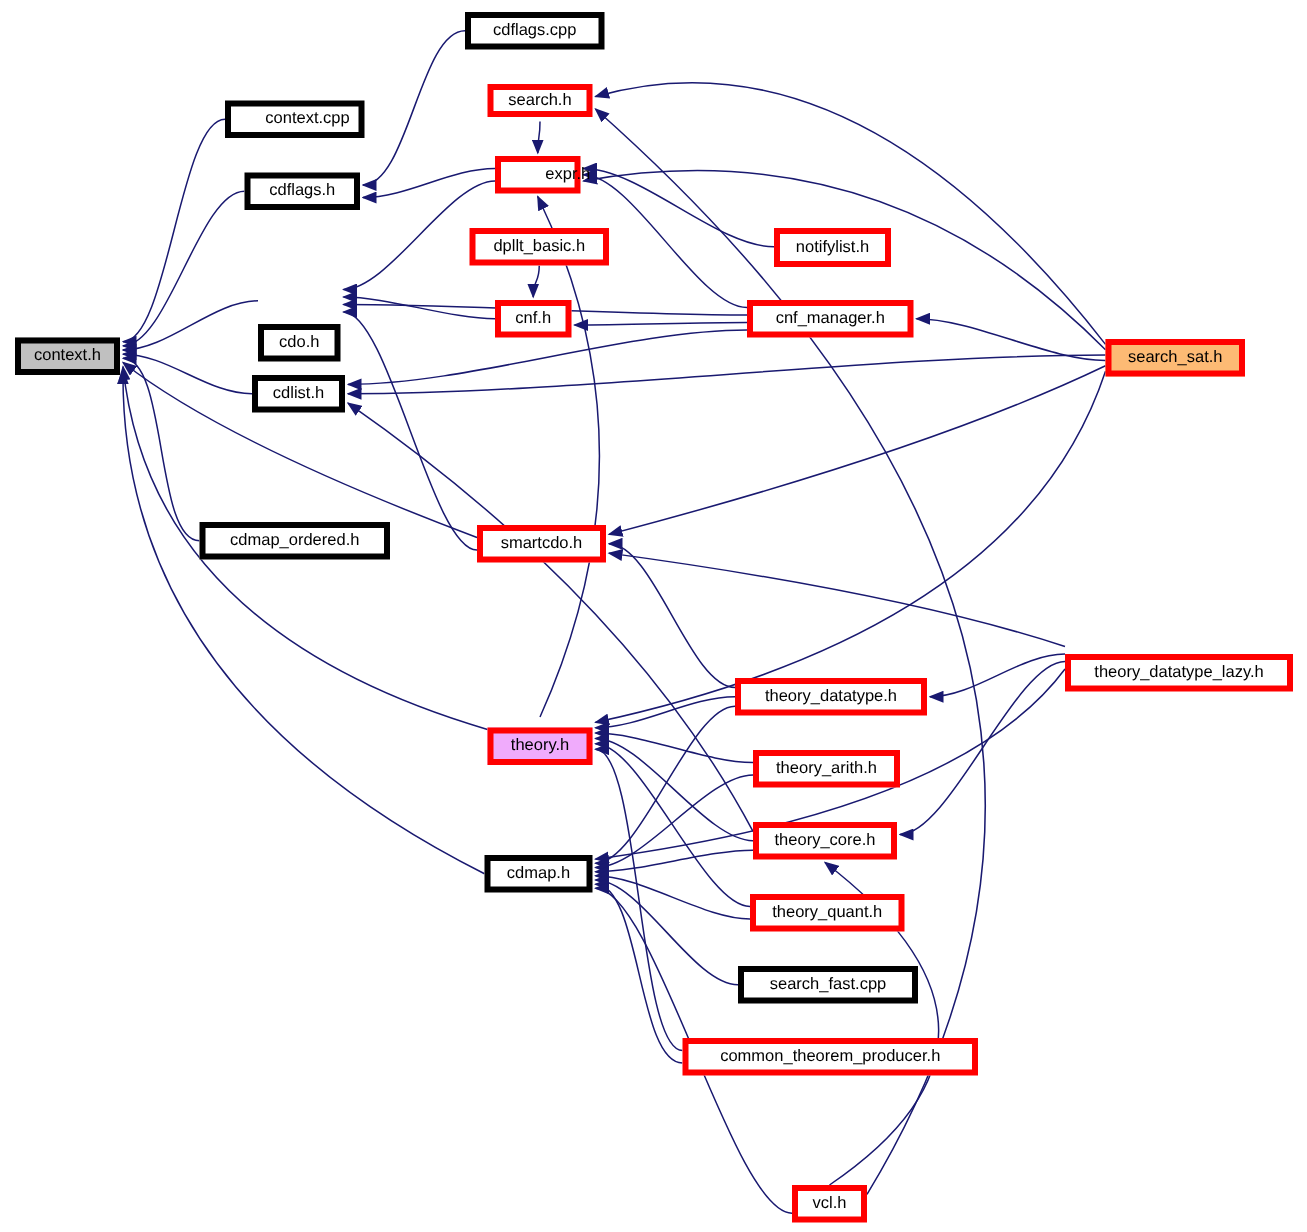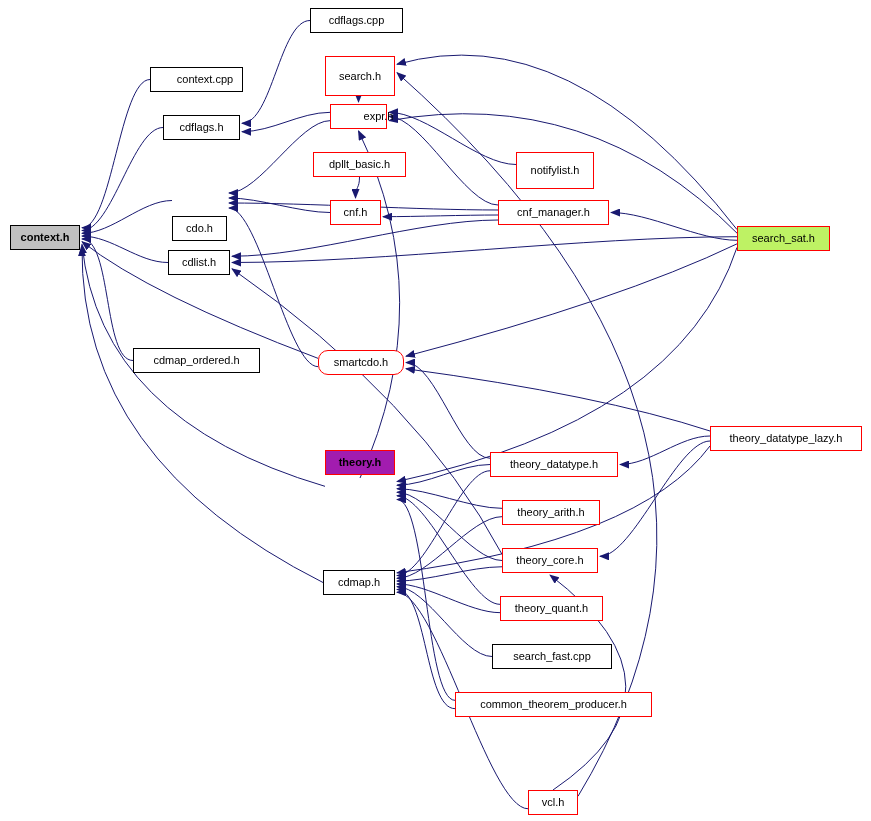--- a/index.html
+++ b/index.html
@@ -6,21 +6,21 @@
   html,body { background:#ffffff; }
   body { width:871px; height:821px; overflow:hidden; }
   .graph {
     position:relative; width:871px; height:821px;
     font-family:"Liberation Sans","DejaVu Sans",sans-serif;
   }
   .graph svg { position:absolute; left:0; top:0; }
   .nodes-layer { position:absolute; left:0; top:0; width:100%; height:100%; }
   .node {
     position:absolute; display:flex; align-items:center; justify-content:center;
-    background:#ffffff; border:1px solid #737373;
+    background:#ffffff; border:4px solid #737373;
     font-size:11px; line-height:1; color:#000000;
     white-space:nowrap; cursor:pointer;
   }
 </style>
 </head>
 <body>
 
 <div class="graph">
   <svg width="871" height="821" viewBox="0 0 871 821">
     <defs>
@@ -72,72 +72,72 @@
         <path d="M490,470.75 C460,470.75 427,575.5555555555555 397,575.5555555555555" fill="none" stroke="#191970" stroke-width="1" marker-end="url(#arrowhead)"></path>
         <path d="M502,516.6666666666666 C470.5,516.6666666666666 428.5,578.3333333333334 397,578.3333333333334" fill="none" stroke="#191970" stroke-width="1" marker-end="url(#arrowhead)"></path>
         <path d="M502,566.75 C470.5,566.75 428.5,581.1111111111111 397,581.1111111111111" fill="none" stroke="#191970" stroke-width="1" marker-end="url(#arrowhead)"></path>
         <path d="M500,612.6666666666666 C469.1,612.6666666666666 427.9,583.8888888888889 397,583.8888888888889" fill="none" stroke="#191970" stroke-width="1" marker-end="url(#arrowhead)"></path>
         <path d="M492,656.5 C462,656.5 427,586.6666666666666 397,586.6666666666666" fill="none" stroke="#191970" stroke-width="1" marker-end="url(#arrowhead)"></path>
         <path d="M455,708.6666666666666 C425,708.6666666666666 427,589.4444444444445 397,589.4444444444445" fill="none" stroke="#191970" stroke-width="1" marker-end="url(#arrowhead)"></path>
         <path d="M528,808.75 C488.7,808.75 436.3,592.2222222222222 397,592.2222222222222" fill="none" stroke="#191970" stroke-width="1" marker-end="url(#arrowhead)"></path>
       </g>
   </svg>
   <div class="nodes-layer">
-      <div class="node" style="left: 10px; top: 225px; width: 70px; height: 25px; border-color: rgb(0, 0, 0); background: rgb(192, 192, 192); font-weight: bold;">
+      <div class="node" style="left: 10px; top: 225px; width: 70px; height: 25px; border-color: rgb(0, 0, 0); background: rgb(192, 192, 192);">
         <span>context.h</span>
       </div>
       <div class="node" style="left: 150px; top: 67px; width: 93px; height: 25px; border-color: rgb(0, 0, 0); background: rgb(255, 255, 255); padding-left: 17px;">
         <span>context.cpp</span>
       </div>
       <div class="node" style="left: 310px; top: 8px; width: 93px; height: 25px; border-color: rgb(0, 0, 0); background: rgb(255, 255, 255);">
         <span>cdflags.cpp</span>
       </div>
       <div class="node" style="left: 163px; top: 115px; width: 77px; height: 25px; border-color: rgb(0, 0, 0); background: rgb(255, 255, 255);">
         <span>cdflags.h</span>
       </div>
-      <div class="node" style="left: 325px; top: 56px; width: 70px; height: 40px; border-color: rgb(255, 0, 0); background: rgb(255, 255, 255);">
+      <div class="node" style="left: 325px; top: 56px; width: 70px; height: 22px; border-color: rgb(255, 0, 0); background: rgb(255, 255, 255);">
         <span>search.h</span>
       </div>
       <div class="node" style="left: 330px; top: 104px; width: 57px; height: 25px; border-color: rgb(255, 0, 0); background: rgb(255, 255, 255); padding-left: 40px;">
         <span>expr.h</span>
       </div>
       <div class="node" style="left: 313px; top: 152px; width: 93px; height: 25px; border-color: rgb(255, 0, 0); background: rgb(255, 255, 255);">
         <span>dpllt_basic.h</span>
       </div>
-      <div class="node" style="left: 516px; top: 152px; width: 78px; height: 37px; border-color: rgb(255, 0, 0); background: rgb(255, 255, 255);">
+      <div class="node" style="left: 516px; top: 152px; width: 78px; height: 26px; border-color: rgb(255, 0, 0); background: rgb(255, 255, 255);">
         <span>notifylist.h</span>
       </div>
       <div class="node" style="left: 172px; top: 188px; width: 55px; height: 25px; border-color: rgb(0, 0, 0); background: rgb(255, 255, 255); margin-top: 28px;">
         <span>cdo.h</span>
       </div>
       <div class="node" style="left: 330px; top: 200px; width: 51px; height: 25px; border-color: rgb(255, 0, 0); background: rgb(255, 255, 255);">
         <span>cnf.h</span>
       </div>
       <div class="node" style="left: 498px; top: 200px; width: 111px; height: 25px; border-color: rgb(255, 0, 0); background: rgb(255, 255, 255); justify-content: center;">
         <span>cnf_manager.h</span>
       </div>
-      <div class="node" style="left: 737px; top: 226px; width: 93px; height: 25px; border-color: rgb(255, 0, 0); background: #bef264;">
+      <div class="node" style="left: 737px; top: 226px; width: 93px; height: 25px; border-color: rgb(255, 0, 0); background: #fdba74;">
         <span>search_sat.h</span>
       </div>
       <div class="node" style="left: 168px; top: 250px; width: 62px; height: 25px; border-color: rgb(0, 0, 0); background: rgb(255, 255, 255);">
         <span>cdlist.h</span>
       </div>
       <div class="node" style="left: 133px; top: 348px; width: 127px; height: 25px; border-color: rgb(0, 0, 0); background: rgb(255, 255, 255);">
         <span>cdmap_ordered.h</span>
       </div>
-      <div class="node" style="left: 318px; top: 350px; width: 86px; height: 25px; border-color: rgb(255, 0, 0); background: rgb(255, 255, 255); border-radius: 10px;">
+      <div class="node" style="left: 318px; top: 350px; width: 86px; height: 25px; border-color: rgb(255, 0, 0); background: rgb(255, 255, 255);">
         <span>smartcdo.h</span>
       </div>
-      <div class="node" style="left: 710px; top: 426px; width: 152px; height: 25px; border-color: rgb(255, 0, 0); background: rgb(255, 255, 255);">
+      <div class="node" style="left: 710px; top: 436px; width: 152px; height: 25px; border-color: rgb(255, 0, 0); background: rgb(255, 255, 255);">
         <span>theory_datatype_lazy.h</span>
       </div>
       <div class="node" style="left: 490px; top: 452px; width: 128px; height: 25px; border-color: rgb(255, 0, 0); background: rgb(255, 255, 255);">
         <span>theory_datatype.h</span>
       </div>
-      <div class="node" style="left: 325px; top: 450px; width: 70px; height: 25px; border-color: rgb(255, 0, 0); background: #a21caf; font-weight: bold;">
+      <div class="node" style="left: 325px; top: 485px; width: 70px; height: 25px; border-color: rgb(255, 0, 0); background: #f0abfc;">
         <span>theory.h</span>
       </div>
       <div class="node" style="left: 502px; top: 500px; width: 98px; height: 25px; border-color: rgb(255, 0, 0); background: rgb(255, 255, 255);">
         <span>theory_arith.h</span>
       </div>
       <div class="node" style="left: 502px; top: 548px; width: 96px; height: 25px; border-color: rgb(255, 0, 0); background: rgb(255, 255, 255);">
         <span>theory_core.h</span>
       </div>
       <div class="node" style="left: 323px; top: 570px; width: 72px; height: 25px; border-color: rgb(0, 0, 0); background: rgb(255, 255, 255);">
         <span>cdmap.h</span>

